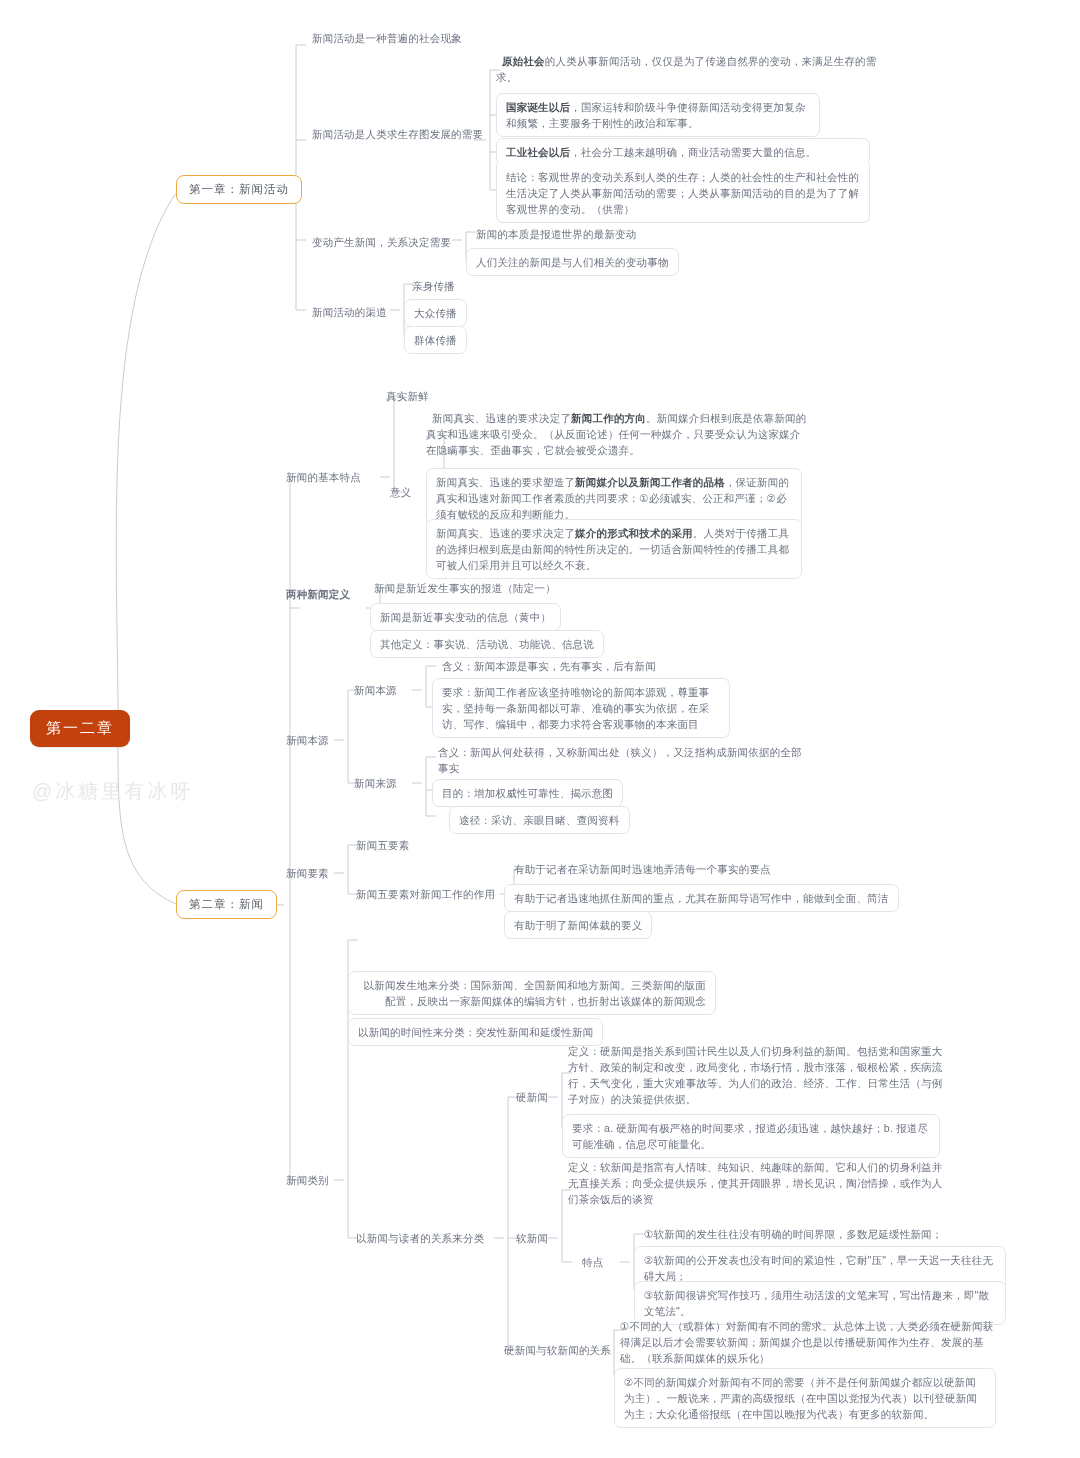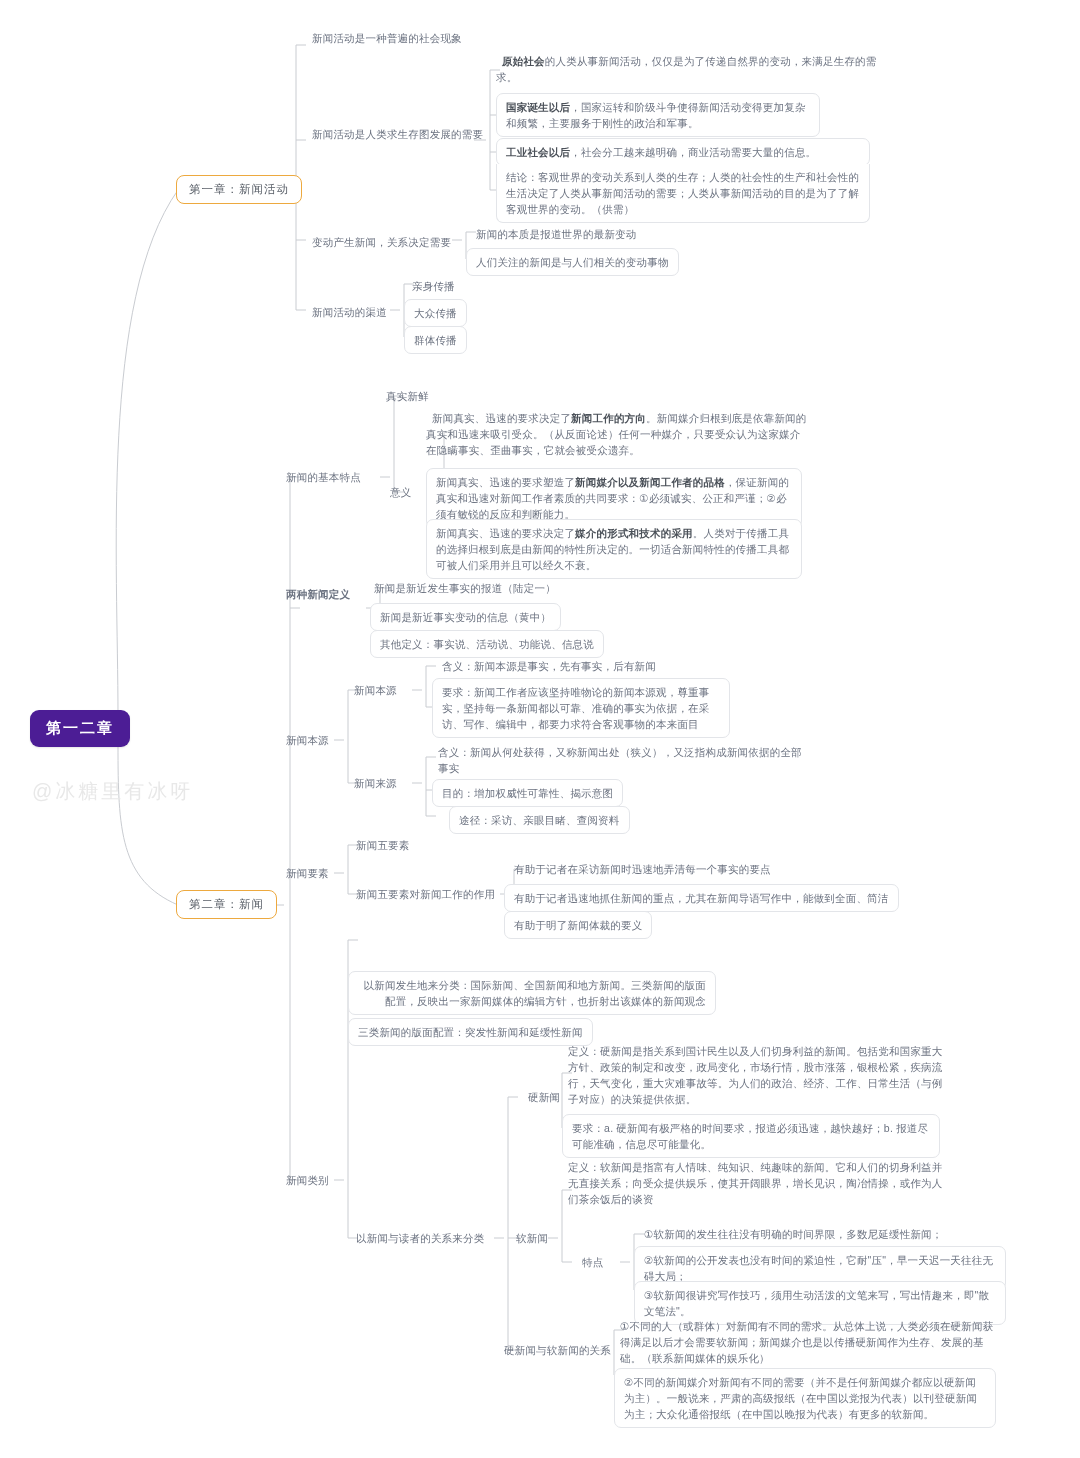--- a/index.html
+++ b/index.html
@@ -38,24 +38,24 @@
   
   .boxed{
     border:1px solid #e3e5e9;
     border-radius:7px;
     background:#fff;
     padding:5px 9px;
   }
   
   .root{
     position:absolute;
-    background:#4c1d95;
+    background:#c2410c;
     color:#fff;
     font-size:15px;
-    font-weight:700;
+    font-weight:400;
     letter-spacing:2px;
     border-radius:9px;
     padding:9px 16px;
     box-shadow:0 1px 2px rgba(0,0,0,.10);
   }
   
   .chapter{
     position:absolute;
     border:1.6px solid #eda93f;
     border-radius:8px;
@@ -271,25 +271,25 @@
   <div class="node lbl" style="left:282px;top:863px;">新闻要素</div>
   <div class="node lbl" style="left:352px;top:835px;">新闻五要素</div>
   <div class="node lbl" style="left:352px;top:884px;">新闻五要素对新闻工作的作用</div>
   <div class="node lbl" style="left:510px;top:859px;">有助于记者在采访新闻时迅速地弄清每一个事实的要点</div>
   <div class="node boxed" style="left:504px;top:884px;">有助于记者迅速地抓住新闻的重点，尤其在新闻导语写作中，能做到全面、简洁</div>
   <div class="node boxed" style="left:504px;top:911px;text-align:right;">有助于明了新闻体裁的要义</div>
 
   <div class="node lbl" style="left:282px;top:1170px;">新闻类别</div>
 
   <div class="node wrap boxed" style="left:348px;top:971px;width:368px;text-align:right;">以新闻发生地来分类：国际新闻、全国新闻和地方新闻。三类新闻的版面配置，反映出一家新闻媒体的编辑方针，也折射出该媒体的新闻观念</div>
-  <div class="node boxed" style="left:348px;top:1018px;">三类新闻的版面配置：突发性新闻和延缓性新闻</div>
+  <div class="node boxed" style="left:348px;top:1018px;">以新闻的时间性来分类：突发性新闻和延缓性新闻</div>
 
   <div class="node lbl" style="left:352px;top:1228px;">以新闻与读者的关系来分类</div>
 
-  <div class="node lbl" style="left:512px;top:1087px;margin-left:12px;">硬新闻</div>
+  <div class="node lbl" style="left:512px;top:1087px;">硬新闻</div>
   <div class="node wrap" style="left:568px;top:1043px;width:378px;">定义：硬新闻是指关系到国计民生以及人们切身利益的新闻。包括党和国家重大方针、政策的制定和改变，政局变化，市场行情，股市涨落，银根松紧，疾病流行，天气变化，重大灾难事故等。为人们的政治、经济、工作、日常生活（与例子对应）的决策提供依据。</div>
   <div class="node wrap boxed" style="left:562px;top:1114px;width:378px;">要求：a. 硬新闻有极严格的时间要求，报道必须迅速，越快越好；b. 报道尽可能准确，信息尽可能量化。</div>
 
   <div class="node lbl" style="left:512px;top:1228px;">软新闻</div>
   <div class="node wrap" style="left:568px;top:1159px;width:378px;">定义：软新闻是指富有人情味、纯知识、纯趣味的新闻。它和人们的切身利益并无直接关系；向受众提供娱乐，使其开阔眼界，增长见识，陶冶情操，或作为人们茶余饭后的谈资</div>
   <div class="node lbl" style="left:578px;top:1252px;">特点</div>
   <div class="node lbl" style="left:640px;top:1224px;">①软新闻的发生往往没有明确的时间界限，多数尼延缓性新闻；</div>
   <div class="node wrap boxed" style="left:634px;top:1246px;width:372px;">②软新闻的公开发表也没有时间的紧迫性，它耐"压"，早一天迟一天往往无碍大局；</div>
   <div class="node wrap boxed" style="left:634px;top:1281px;width:372px;">③软新闻很讲究写作技巧，须用生动活泼的文笔来写，写出情趣来，即"散文笔法"。</div>
 

